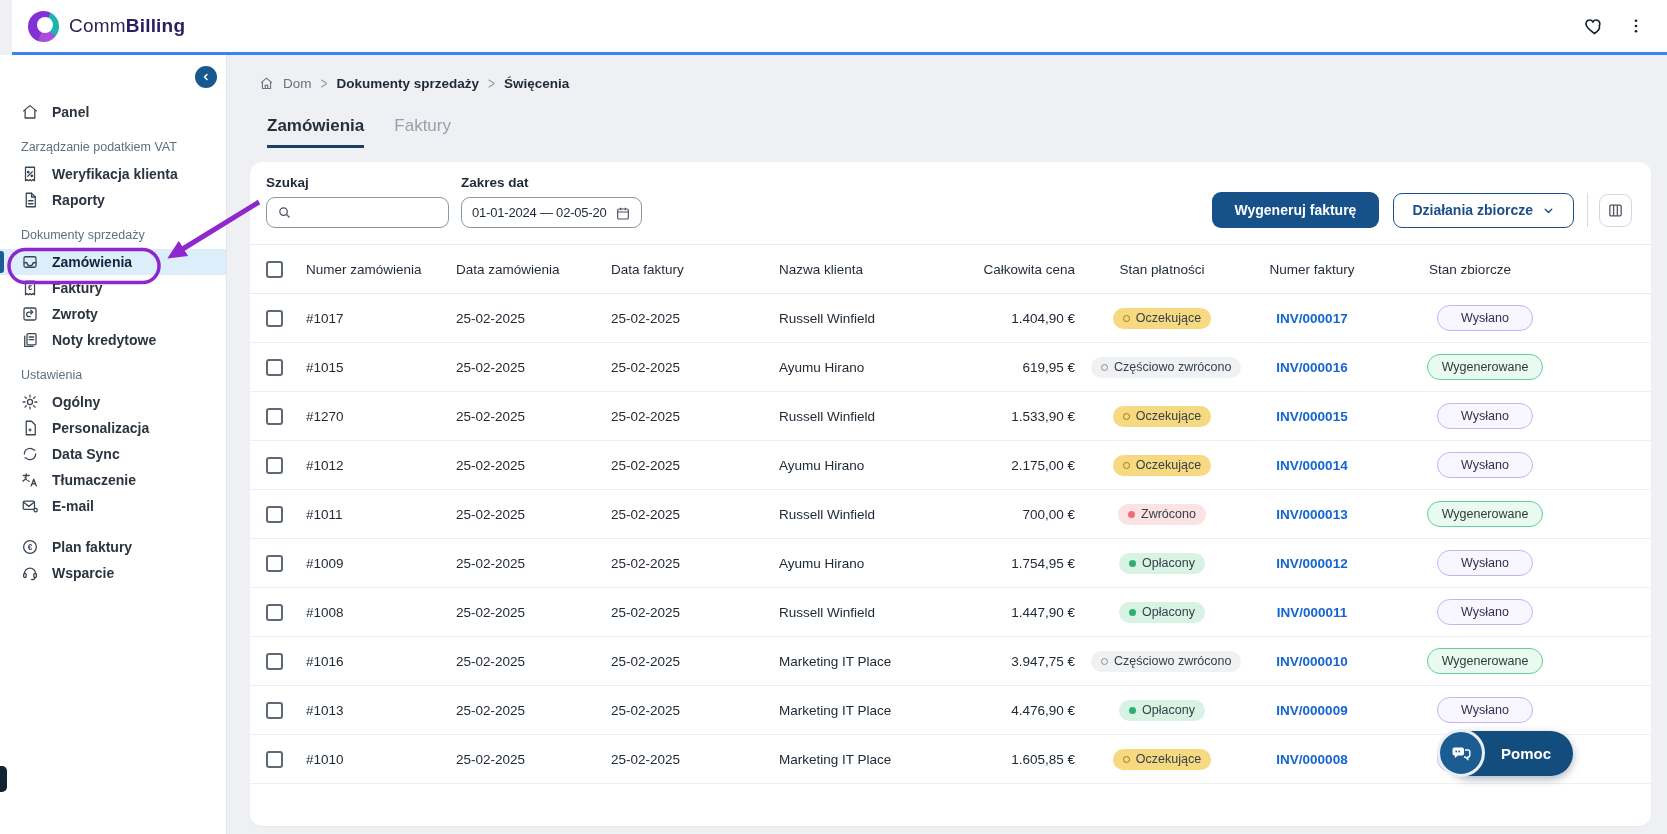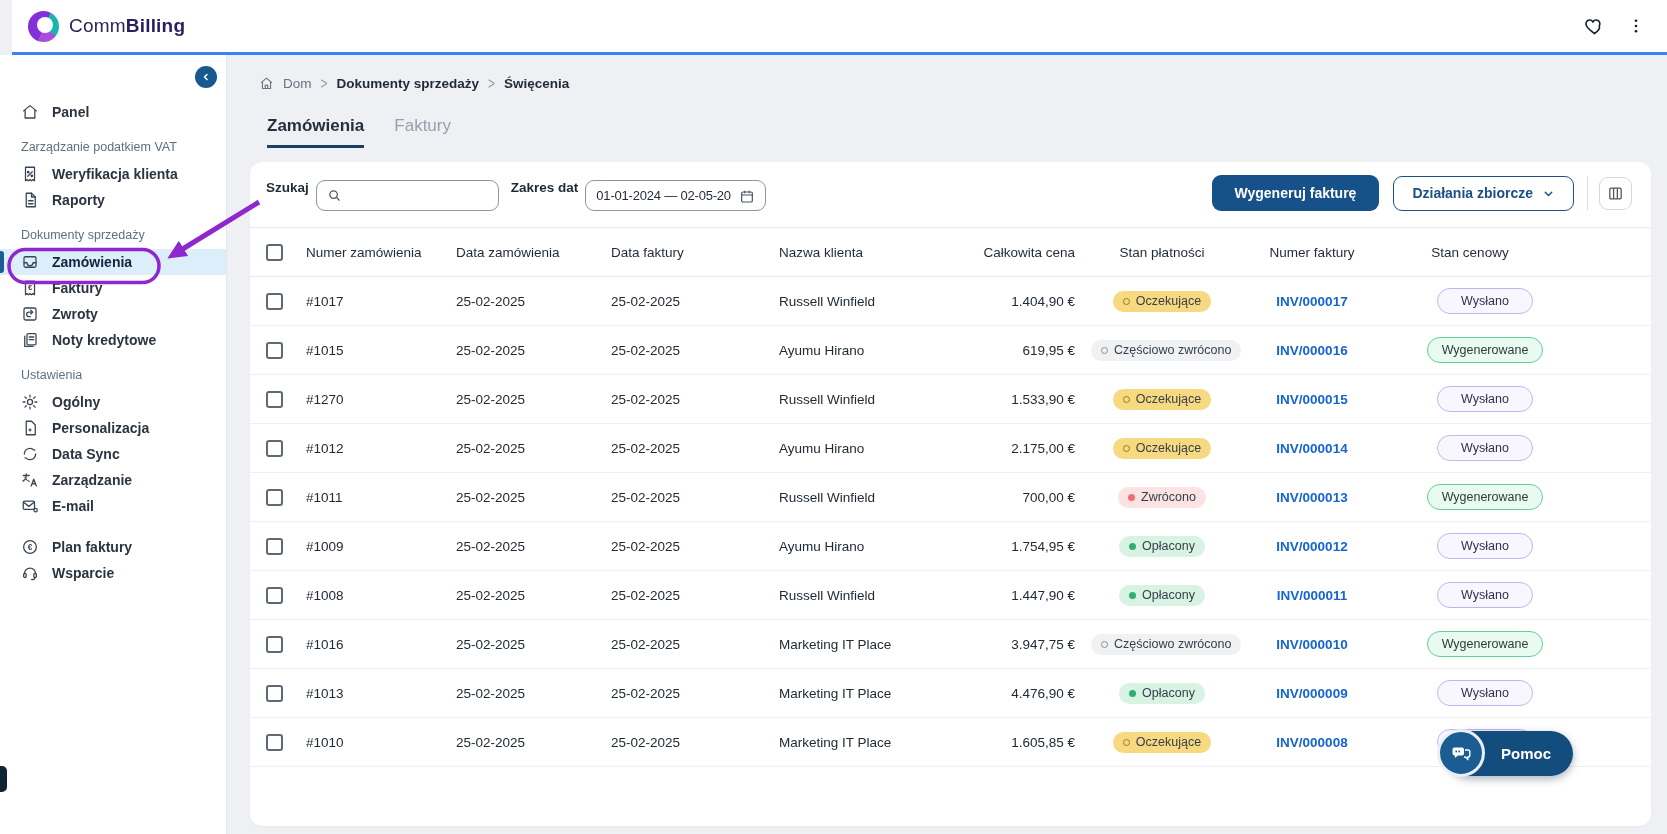--- a/index.html
+++ b/index.html
@@ -74,21 +74,21 @@
   .tab{ font-size:17px; color:#97a1ac; padding-bottom:9px; cursor:pointer; }
   .tab.active{ color:#25303c; font-weight:600; border-bottom:3px solid #1d3f66; }
 
   
   .card{
     margin-top:14px; background:#fff; border-radius:12px;
     height:664px; overflow:hidden; box-shadow:0 1px 2px rgba(20,30,50,.04);
   }
   .toolbar{ display:flex; align-items:flex-end; justify-content:space-between; padding:13px 19px 16px 16px; }
   .filters{ display:flex; gap:12px; }
-  .field-group{ display:flex; gap:7px; }
+  .field-group{ display:flex; flex-direction:column; gap:7px; }
   .field-label{ font-size:13.5px; font-weight:600; color:#1f2937; }
   .field-box{
     display:flex; align-items:center; gap:8px; height:31px;
     border:1px solid #8b97a3; border-radius:9px; background:#fff; padding:0 10px;
   }
   .field-box input{ border:none; outline:none; font-family:inherit; font-size:13px; color:#1f2937; width:100%; background:transparent; }
   .search-box{ width:183px; }
   .date-box{ width:181px; }
   .date-box input{ letter-spacing:-.2px; }
   .fb-icon{ color:#4b5563; flex:none; cursor:pointer; }
@@ -297,21 +297,21 @@
             </span>
             <span class="nav-label">Data Sync</span>
           </div>
           <div class="nav-item">
             <span class="nav-icon">
               <svg width="18" height="18" viewBox="0 0 24 24" fill="none" stroke="currentColor" stroke-width="1.7" stroke-linecap="round" stroke-linejoin="round">
                 <path d="M13.5 20l3.5-9 3.5 9M14.8 17h4.4"></path>
                 <path d="M3 6h8M7 4v2c0 3.5-2 6-4.5 7.5M5.5 8.5C6.5 11 8.5 13 11 13.8"></path>
               </svg>
             </span>
-            <span class="nav-label">Zarządzanie</span>
+            <span class="nav-label">Tłumaczenie</span>
           </div>
           <div class="nav-item">
             <span class="nav-icon">
               <svg width="18" height="18" viewBox="0 0 24 24" fill="none" stroke="currentColor" stroke-width="1.7" stroke-linecap="round" stroke-linejoin="round">
                 <rect x="3" y="5.5" width="15" height="11" rx="1.8"></rect>
                 <path d="M3.5 7l7 5.5L17.5 7"></path>
                 <circle cx="19.5" cy="17.5" r="2.2"></circle>
               </svg>
             </span>
             <span class="nav-label">E-mail</span>
@@ -411,21 +411,21 @@
           <div class="cell">
             <input type="checkbox" class="cb" style="">
           </div>
           <div class="cell hcell ">Numer zamówienia</div>
           <div class="cell hcell ">Data zamówienia</div>
           <div class="cell hcell ">Data faktury</div>
           <div class="cell hcell ">Nazwa klienta</div>
           <div class="cell hcell c-right">Całkowita cena</div>
           <div class="cell hcell c-center">Stan płatności</div>
           <div class="cell hcell c-center">Numer faktury</div>
-          <div class="cell hcell c-center">Stan cenowy</div>
+          <div class="cell hcell c-center">Stan zbiorcze</div>
         </div>
       <div id="table-body">
           <div class="trow">
             <div class="cell">
               <input type="checkbox" class="cb" style="">
             </div>
             <div class="cell">#1017</div>
             <div class="cell">25-02-2025</div>
             <div class="cell">25-02-2025</div>
             <div class="cell">Russell Winfield</div>

